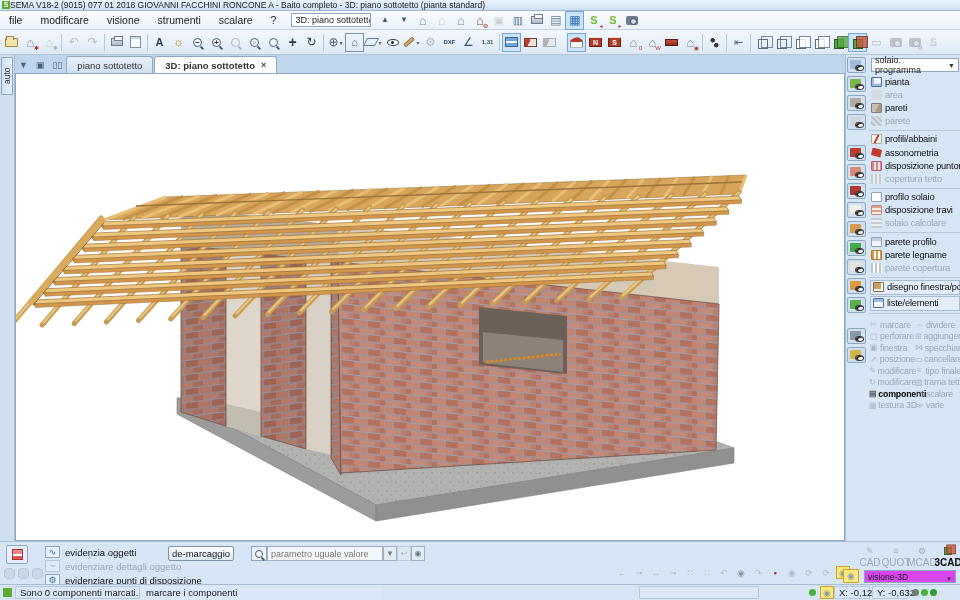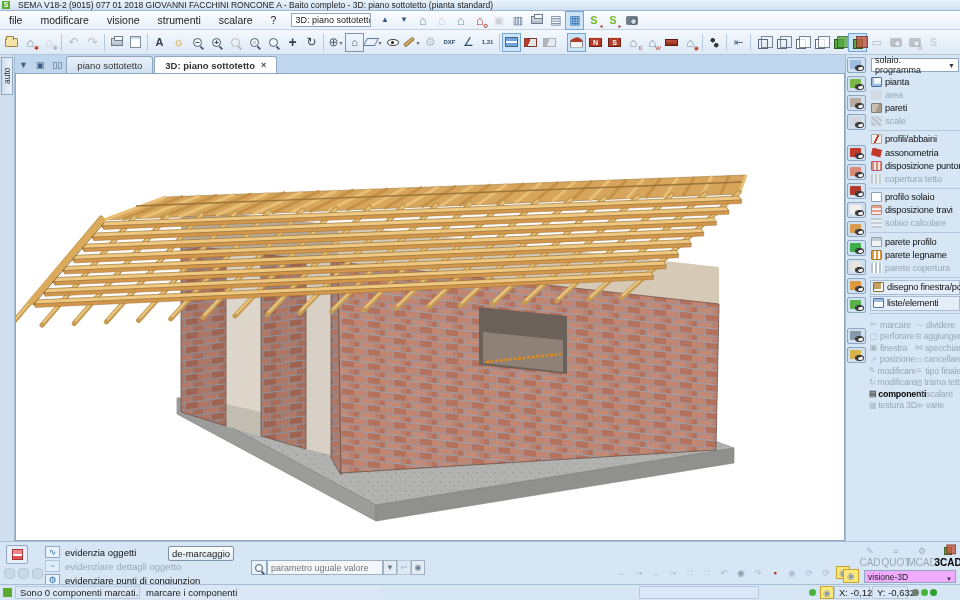--- a/index.html
+++ b/index.html
@@ -1,21 +1,21 @@
 <!DOCTYPE html>
 <html><head>
 <meta charset="utf-8">
 <style>
   * { margin:0; padding:0; box-sizing:border-box; }
   html,body { width:960px; height:600px; overflow:hidden; }
   body { font-family:"Liberation Sans", sans-serif; background:#d6e6f5; position:relative; font-size:10px; color:#1a1a1a; }
   .abs { position:absolute; }
 
   
-  #titlebar { left:0; top:0; width:960px; height:11px; background:linear-gradient(#eaf3fc,#cfe1f3); border-bottom:1px solid #9fb6ce; display:flex; align-items:center; gap:8px; padding-left:2px; }
+  #titlebar { left:0; top:0; width:960px; height:11px; background:linear-gradient(#eaf3fc,#cfe1f3); border-bottom:1px solid #9fb6ce; display:flex; align-items:center; gap:0; padding-left:2px; }
   #applogo { width:8px; height:8px; background:#5aab2e; color:#fff; font-size:7px; font-weight:bold; line-height:8px; text-align:center; }
   #titletext { font-size:8.5px; color:#1b1b1b; white-space:nowrap; }
 
   
   #menubar { left:0; top:11px; width:960px; height:19px; background:linear-gradient(#fbfdff,#e9f1fa); border-bottom:1px solid #c3d3e4; display:flex; align-items:center; }
   .menu-item { padding:2px 9px; font-size:10.5px; color:#222; }
   #view-combo { width:80px; height:14px; background:#fff; border:1px solid #8fa6bf; font-size:9px; padding:1px 3px; margin-left:6px; white-space:nowrap; overflow:hidden; }
 
   
   #toolbar { left:0; top:30px; width:960px; height:25px; background:linear-gradient(#f4f8fd,#dde9f6); border-bottom:1px solid #b4c7da; display:flex; align-items:center; padding-left:2px; }
@@ -110,34 +110,34 @@
   #bottompanel { left:0; top:541px; width:960px; height:43px; background:#d6e6f5; border-top:1px solid #a8bdd4; }
   #stackbtn { left:6px; top:3px; width:22px; height:19px; background:#e7f0fa; border:1px solid #8fa8c2; border-radius:2px; display:flex; align-items:center; justify-content:center; }
   .stackico { width:11px; height:11px; background:linear-gradient(#e88 0 4px,#fff 4px 6px,#d55 6px); border:1px solid #a33; }
   .cyl { width:11px; height:11px; border-radius:50% / 30%; background:#c3cfdb; border:1px solid #9fb0c1; opacity:.6; }
   .evrow { position:absolute; left:45px; display:flex; align-items:center; gap:5px; }
   .evico { width:15px; height:12px; border:1px solid #8fa8c2; background:#eaf2fb; display:flex; align-items:center; justify-content:center; font-size:9px; color:#2b6cb0; }
   .evlabel { font-size:9.5px; color:#111; }
   .evrow.dis .evlabel { color:#9aa7b5; }
   .evrow.dis .evico { opacity:.5; }
   #demark { position:absolute; left:168px; top:4px; width:66px; height:15px; background:linear-gradient(#fdfefe,#dfe9f3); border:1px solid #7d93ab; border-radius:2px; font-size:9.5px; text-align:center; line-height:14px; }
-  #searchwrap { position:absolute; left:251px; top:4px; display:flex; align-items:flex-end; height:29px; }
+  #searchwrap { position:absolute; left:251px; top:4px; display:flex; align-items:flex-start; height:29px; }
   #searchbtn { width:16px; height:15px; border:1px solid #8fa8c2; background:#eaf2fb; display:flex; align-items:center; justify-content:center; }
   #searchfield { width:116px; height:15px; border:1px solid #9fb0c1; background:#f4f7fa; font-size:9px; color:#9aa7b5; padding:0 3px; font-family:"Liberation Sans",sans-serif; }
   .sbtn { width:14px; height:15px; border:1px solid #9fb0c1; background:#e3ecf5; font-size:8px; color:#6b7c8d; display:flex; align-items:center; justify-content:center; }
   #midicons { position:absolute; left:615px; top:24px; display:flex; gap:3px; align-items:center; }
   .mi { width:14px; height:13px; display:flex; align-items:center; justify-content:center; font-size:9px; color:#8c9bab; border:1px solid transparent; }
   .mi.dis { opacity:.55; }
   .mi.warn { background:#ffe97a; border-color:#c8a22c; }
   #cadtabs { position:absolute; left:858px; top:2px; display:flex; gap:2px; }
   .cadtab { width:24px; display:flex; flex-direction:column; align-items:center; gap:1px; }
   .cadtab .ci { height:12px; font-size:9px; color:#9fb0c1; display:flex; align-items:flex-end; }
   .cadtab .cl { font-size:10px; color:#9aa7b5; }
   .cadtab.active .cl { color:#000; font-weight:bold; }
-  #viewselect { position:absolute; left:864px; top:28px; width:92px; height:13px; background:#f0abfc; border:1px solid #8fa6bf; font-size:8.5px; padding:0 3px; display:flex; justify-content:space-between; align-items:flex-end; }
+  #viewselect { position:absolute; left:864px; top:28px; width:92px; height:13px; background:#d946ef; border:1px solid #8fa6bf; font-size:8.5px; padding:0 3px; display:flex; justify-content:space-between; align-items:flex-end; }
   #bp-eye { position:absolute; left:843px; top:27px; width:16px; height:14px; }
 
   
   #statusbar { left:0; top:584px; width:960px; height:16px; background:#d6e6f5; border-top:1px solid #a8bdd4; display:flex; align-items:center; font-size:9.5px; }
   .sfield { border:1px solid #b5c8dc; border-radius:1px; height:13px; display:flex; align-items:center; padding:0 4px; margin-right:2px; background:#d9e7f6; white-space:nowrap; }
   #st-logo { width:9px; height:9px; background:#5aab2e; margin:0 3px; }
   .dot { width:7px; height:7px; border-radius:50%; margin-left:2px; }
 </style>
 </head>
 <body>
@@ -603,21 +603,21 @@
         <div class="sideitem dis">
           <span class="pi pi-area"></span>
           <span>area</span>
         </div>
         <div class="sideitem">
           <span class="pi pi-pareti"></span>
           <span>pareti</span>
         </div>
         <div class="sideitem dis">
           <span class="pi pi-scale"></span>
-          <span>scale</span>
+          <span>parete</span>
         </div>
         <div class="sidesep"></div>
         <div class="sideitem">
           <span class="pi pi-profili"></span>
           <span>profili/abbaini</span>
         </div>
         <div class="sideitem">
           <span class="pi pi-asso"></span>
           <span>assonometria</span>
         </div>
@@ -748,21 +748,21 @@
       <div class="evrow" style="top: 4px;">
         <span class="evico">∿</span>
         <span class="evlabel">evidenzia oggetti</span>
       </div>
       <div class="evrow dis" style="top: 18px;">
         <span class="evico">~</span>
         <span class="evlabel">evidenziare dettagli oggetto</span>
       </div>
       <div class="evrow" style="top: 32px;">
         <span class="evico">⚙</span>
-        <span class="evlabel">evidenziare punti di congiunzion</span>
+        <span class="evlabel">evidenziare punti di disposizione</span>
       </div>
     </div>
   <div id="demark">de-marcaggio</div>
   <div id="searchwrap">
     <span id="searchbtn">
         <span class="gi-loupe" style="width:8px;height:8px"></span>
       </span>
     <input id="searchfield" placeholder="parametro uguale valore" style="">
     <span class="sbtn">▼</span>
     <span class="sbtn" style="opacity:.5">↩</span>

